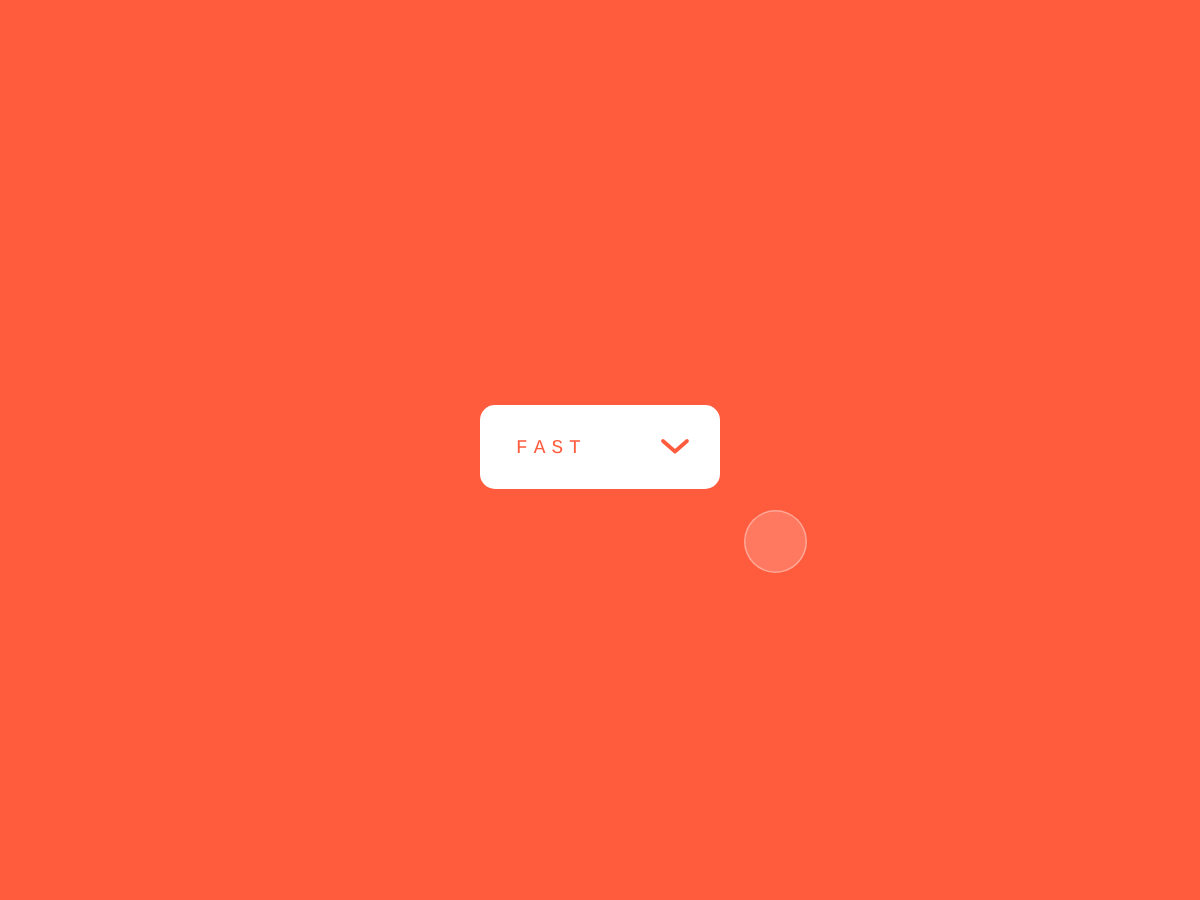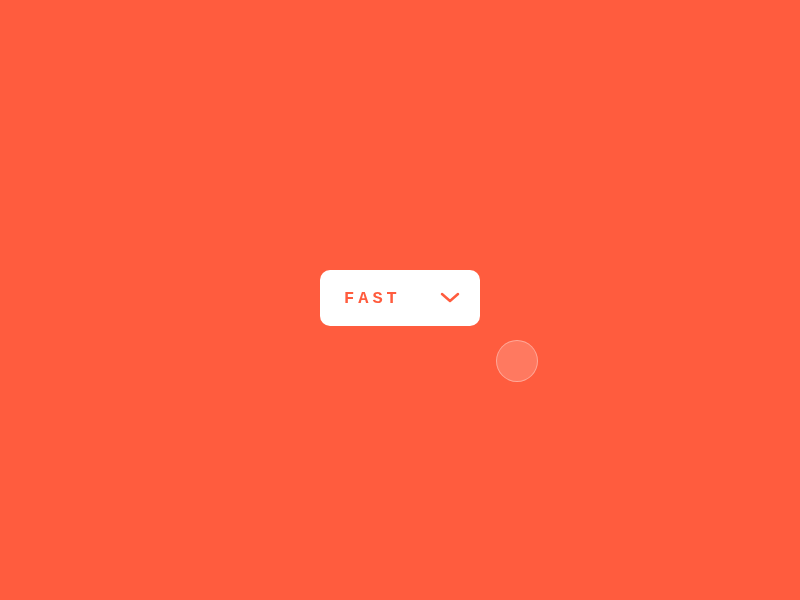--- a/index.html
+++ b/index.html
@@ -24,22 +24,22 @@
       background-color: #ffffff;
       border-radius: 10px;
       display: flex;
       align-items: center;
       justify-content: space-between;
       padding: 0 20px 0 24px;
       cursor: pointer;
     }
     .dropdown-label {
       color: #ff5c3e;
-      font-size: 17px;
-      font-weight: 700;
+      font-size: 13px;
+      font-weight: 400;
       letter-spacing: 4px;
       font-family: 'Courier New', monospace;
     }
     .chevron {
       display: flex;
       align-items: center;
       justify-content: center;
     }
     .chevron svg {
       width: 20px;

